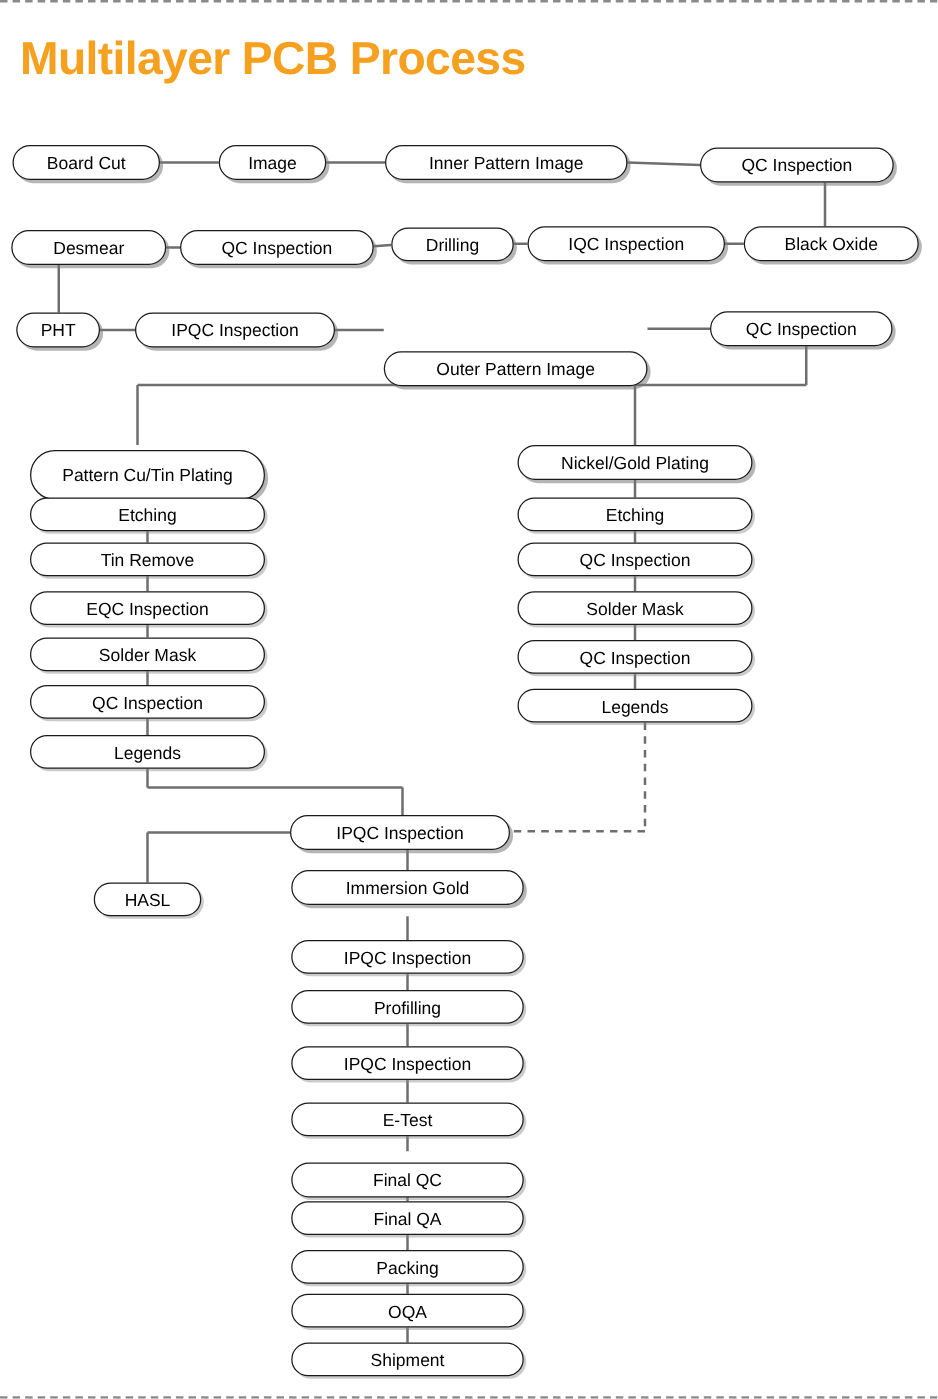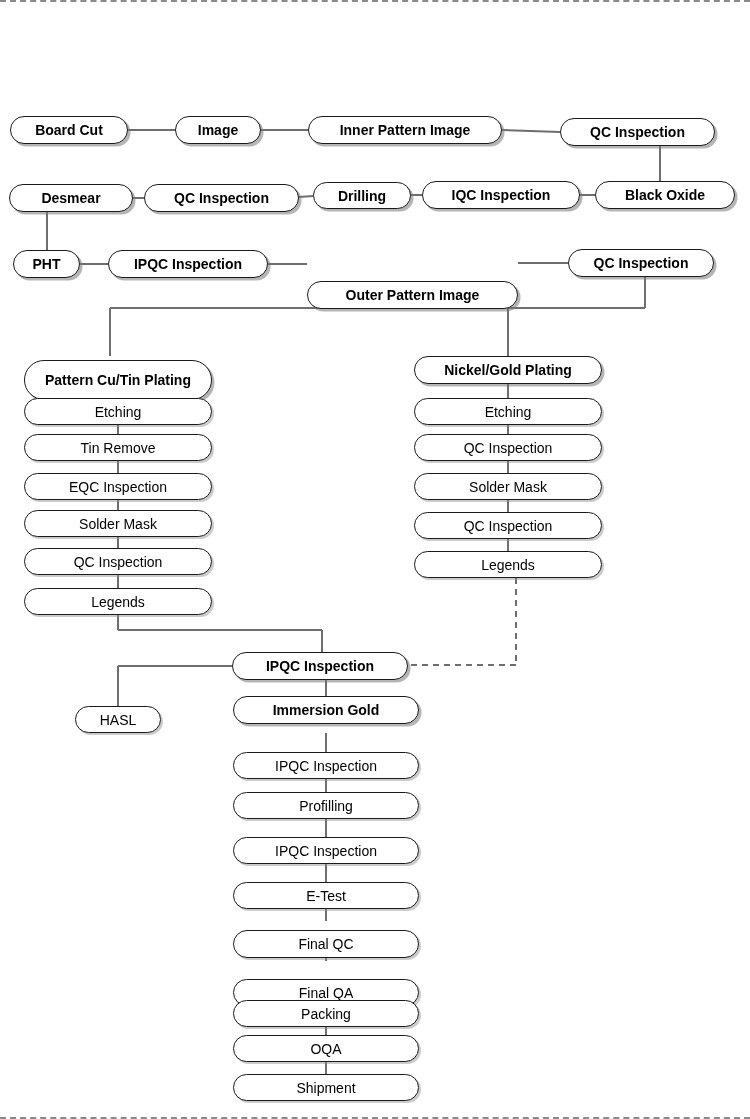--- a/index.html
+++ b/index.html
@@ -50,35 +50,36 @@
     justify-content: center;
     text-align: center;
     color: #000000;
     font-size: 13.5px;
     line-height: 1;
     white-space: nowrap;
     box-shadow: 2.5px 2.5px 0 rgba(120,120,120,0.55);
     z-index: 5;
   }
   .node.bold {
-    font-weight: bold;
+    font-weight: normal;
     font-size: 14px;
   }
   .node.plain {
     font-weight: normal;
     font-size: 14px;
     border-width: 1.2px;
     box-shadow: 2px 2px 0 rgba(140,140,140,0.45);
   }
 </style>
 </head>
 <body>
 
 <div id="page">
 
+  <div id="title" style="color: rgb(245, 160, 30);">Multilayer PCB Process</div>
 
   <svg id="edges" viewBox="0 0 750 1119" width="750" height="1119" aria-hidden="true">
     <g stroke="#6e6e6e" stroke-width="2" fill="none">
 
       <line x1="128" y1="128" x2="175" y2="128"></line>
       <line x1="261" y1="128" x2="308" y2="128"></line>
       <line x1="502" y1="128" x2="560" y2="130"></line>
 
       <line x1="660" y1="144" x2="660" y2="179"></line>
 
@@ -164,19 +165,19 @@
       <div class="node plain" style="left: 414px; top: 510px; width: 188px; height: 27px;">QC Inspection</div>
       <div class="node plain" style="left: 414px; top: 549px; width: 188px; height: 27px;">Legends</div>
       <div class="node bold" style="left: 232px; top: 650px; width: 176px; height: 28px;">IPQC Inspection</div>
       <div class="node plain" style="left: 75px; top: 704px; width: 86px; height: 27px;">HASL</div>
       <div class="node bold" style="left: 233px; top: 694px; width: 186px; height: 28px;">Immersion Gold</div>
       <div class="node plain" style="left: 233px; top: 750px; width: 186px; height: 27px;">IPQC Inspection</div>
       <div class="node plain" style="left: 233px; top: 790px; width: 186px; height: 27px;">Profilling</div>
       <div class="node plain" style="left: 233px; top: 835px; width: 186px; height: 27px;">IPQC Inspection</div>
       <div class="node plain" style="left: 233px; top: 880px; width: 186px; height: 27px;">E-Test</div>
       <div class="node plain" style="left: 233px; top: 928px; width: 186px; height: 28px;">Final QC</div>
-      <div class="node plain" style="left: 233px; top: 959px; width: 186px; height: 27px; margin-top: 18px;">Final QA</div>
+      <div class="node plain" style="left: 233px; top: 959px; width: 186px; height: 27px;">Final QA</div>
       <div class="node plain" style="left: 233px; top: 998px; width: 186px; height: 27px;">Packing</div>
       <div class="node plain" style="left: 233px; top: 1033px; width: 186px; height: 27px;">OQA</div>
       <div class="node plain" style="left: 233px; top: 1072px; width: 186px; height: 27px;">Shipment</div>
     </div>
 
 </div>
 
 </body></html>

